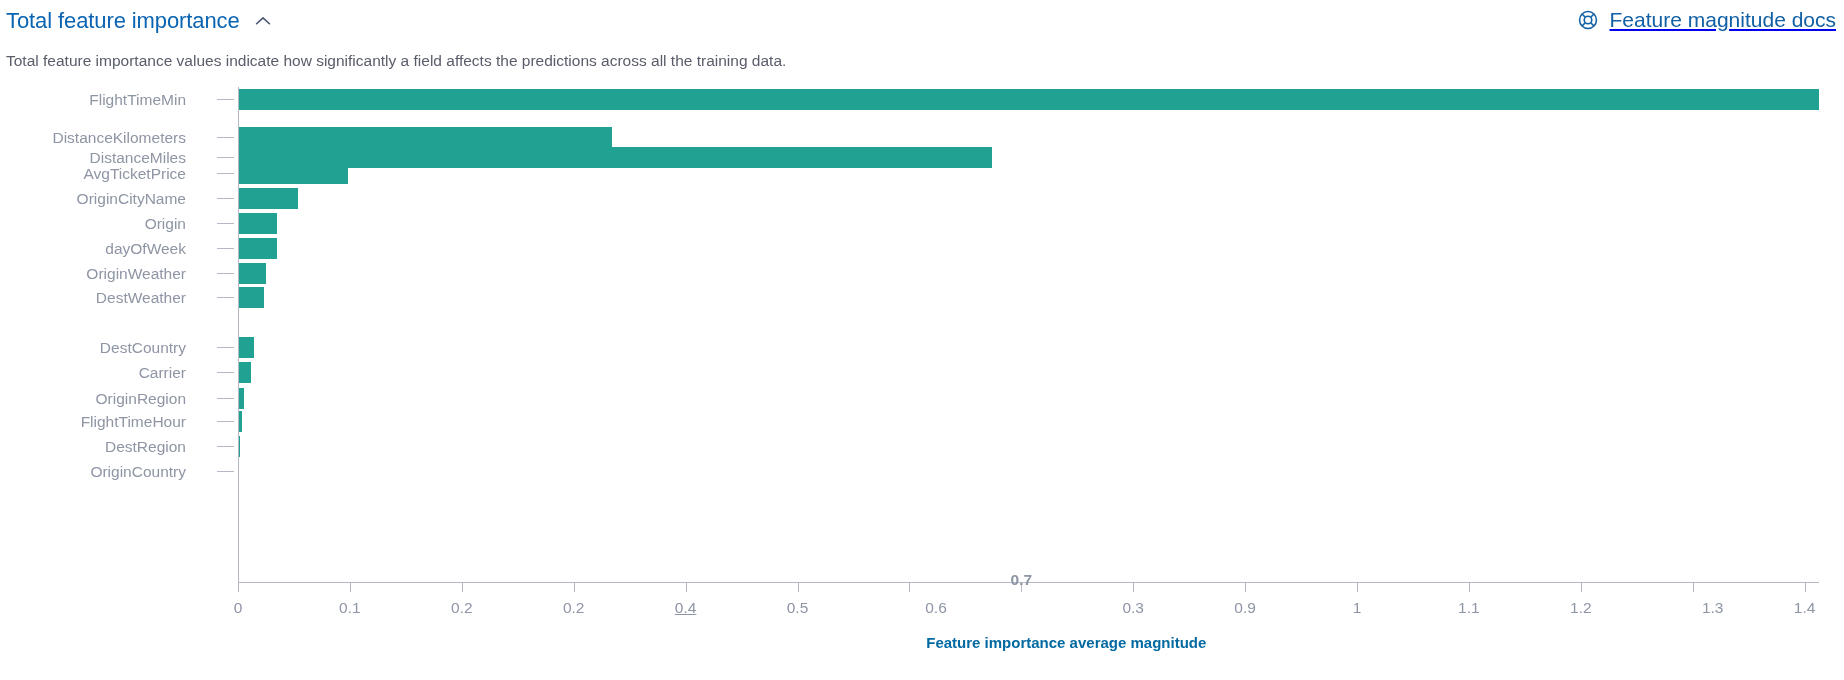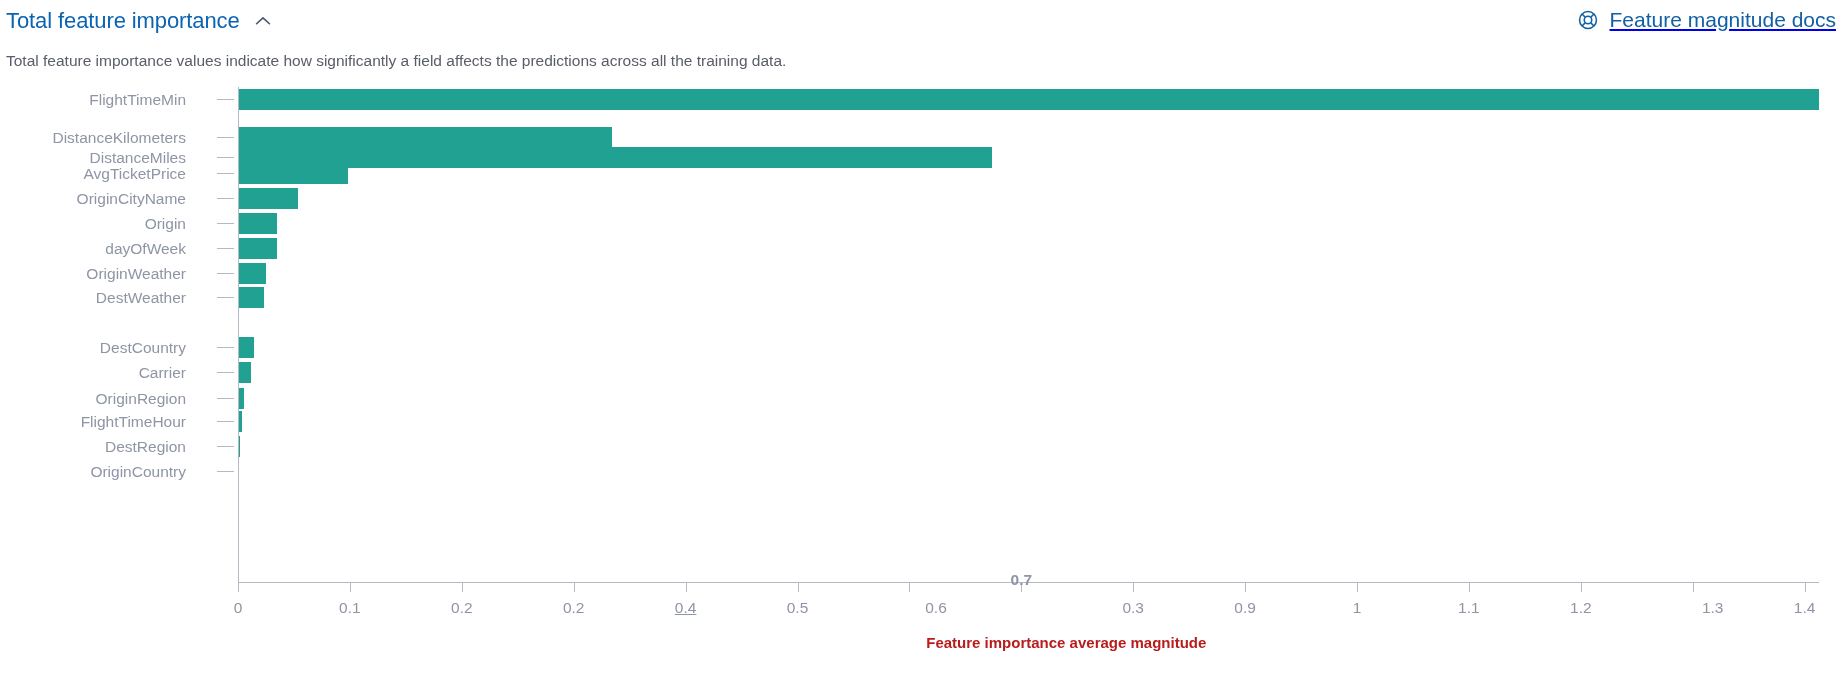--- a/index.html
+++ b/index.html
@@ -142,21 +142,21 @@
     line-height: 20px;
     color: #8e95a4;
     text-align: center;
     transform: translateX(-50%);
     white-space: nowrap;
   }
   .x-axis-title {
     position: absolute;
     font-size: 15px;
     font-weight: bold;
-    color: #b91c1c;
+    color: #0369a1;
     white-space: nowrap;
     transform: translateX(-50%);
   }
 </style>
 </head>
 <body>
 
 <div class="panel-header">
 
   <div class="title-group">

